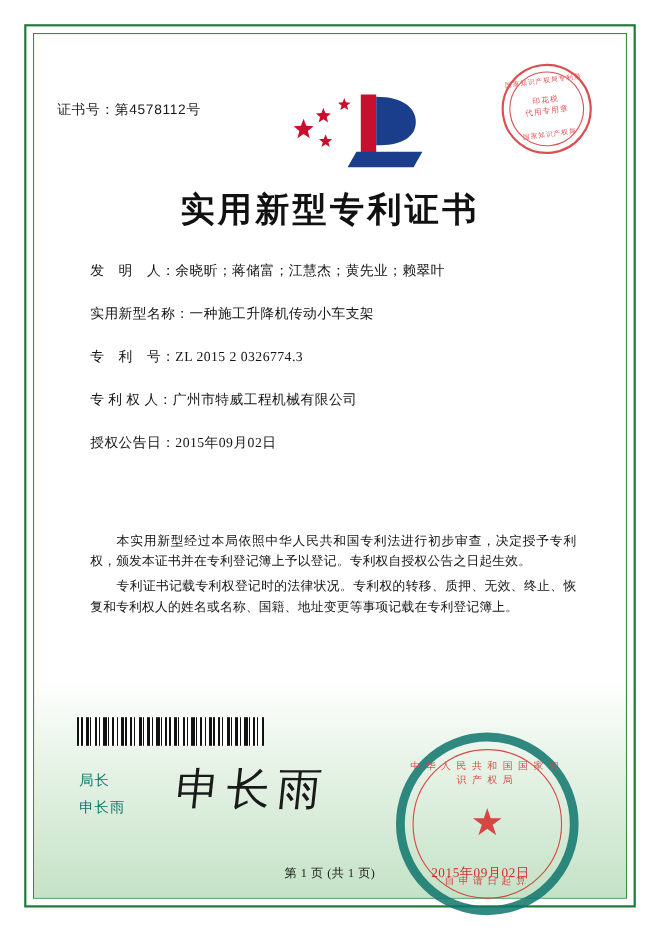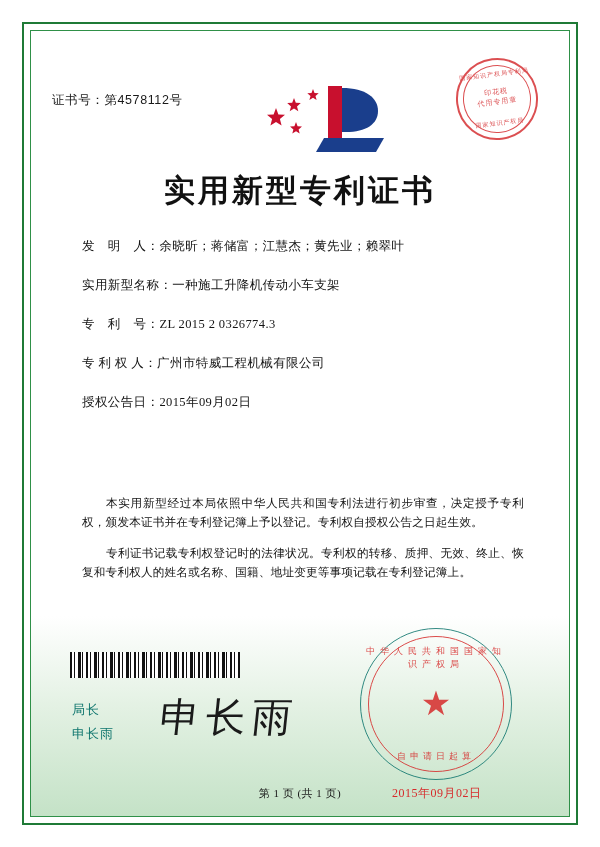--- a/index.html
+++ b/index.html
@@ -149,21 +149,21 @@
     left: 52px;
     right: 46px;
     top: 452px;
     font-size: 11.6px;
     line-height: 19px;
     color: #141414;
     text-align: justify;
     letter-spacing: 0.2px;
   }
   .paragraphs p {
-    margin: 12px 0 3px 0;
+    margin: 0 0 3px 0;
     text-indent: 24px;
   }
   
   .barcode {
     position: absolute;
     left: 40px;
     top: 622px;
     width: 170px;
     height: 26px;
     background:
@@ -190,25 +190,25 @@
     font-size: 40px;
     color: #1a1a1a;
     font-family: "Liberation Serif", serif;
     letter-spacing: 6px;
     transform: skewX(-6deg);
   }
   
   .seal {
     position: absolute;
     left: 330px;
-    top: 598px;
+    top: 636px;
     width: 150px;
     height: 150px;
     border-radius: 50%;
-    border: 1px solid #0f766e;
+    border: 8px solid #0f766e;
     color: #d62b2b;
     opacity: 0.85;
   }
   .seal .inner-ring {
     position: absolute;
     left: 7px; top: 7px; right: 7px; bottom: 7px;
     border: 1px solid #d62b2b;
     border-radius: 50%;
   }
   .seal .seal-star {

